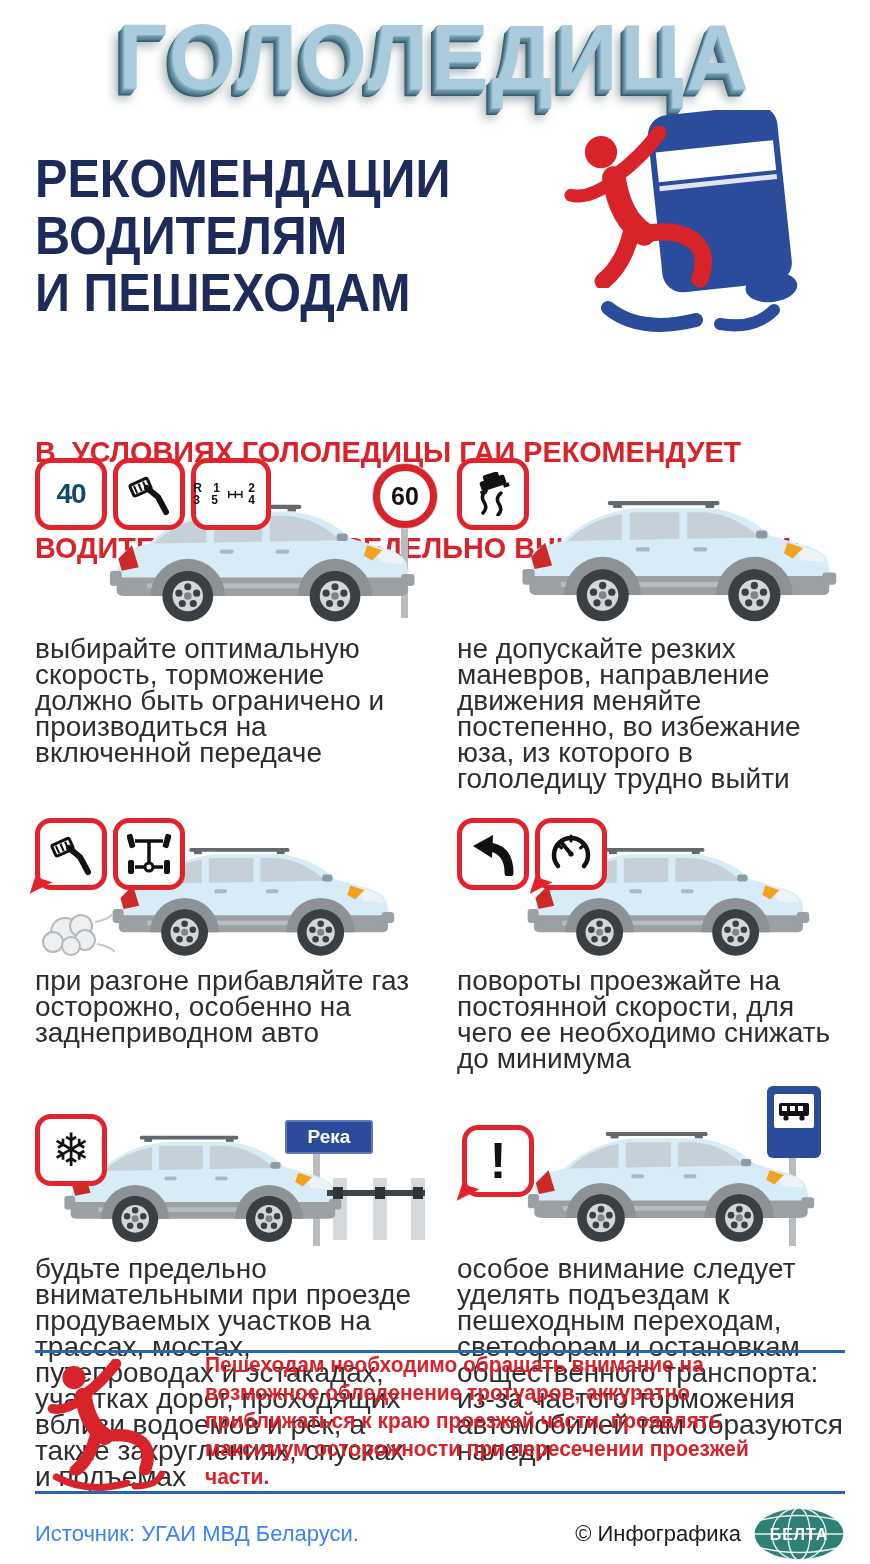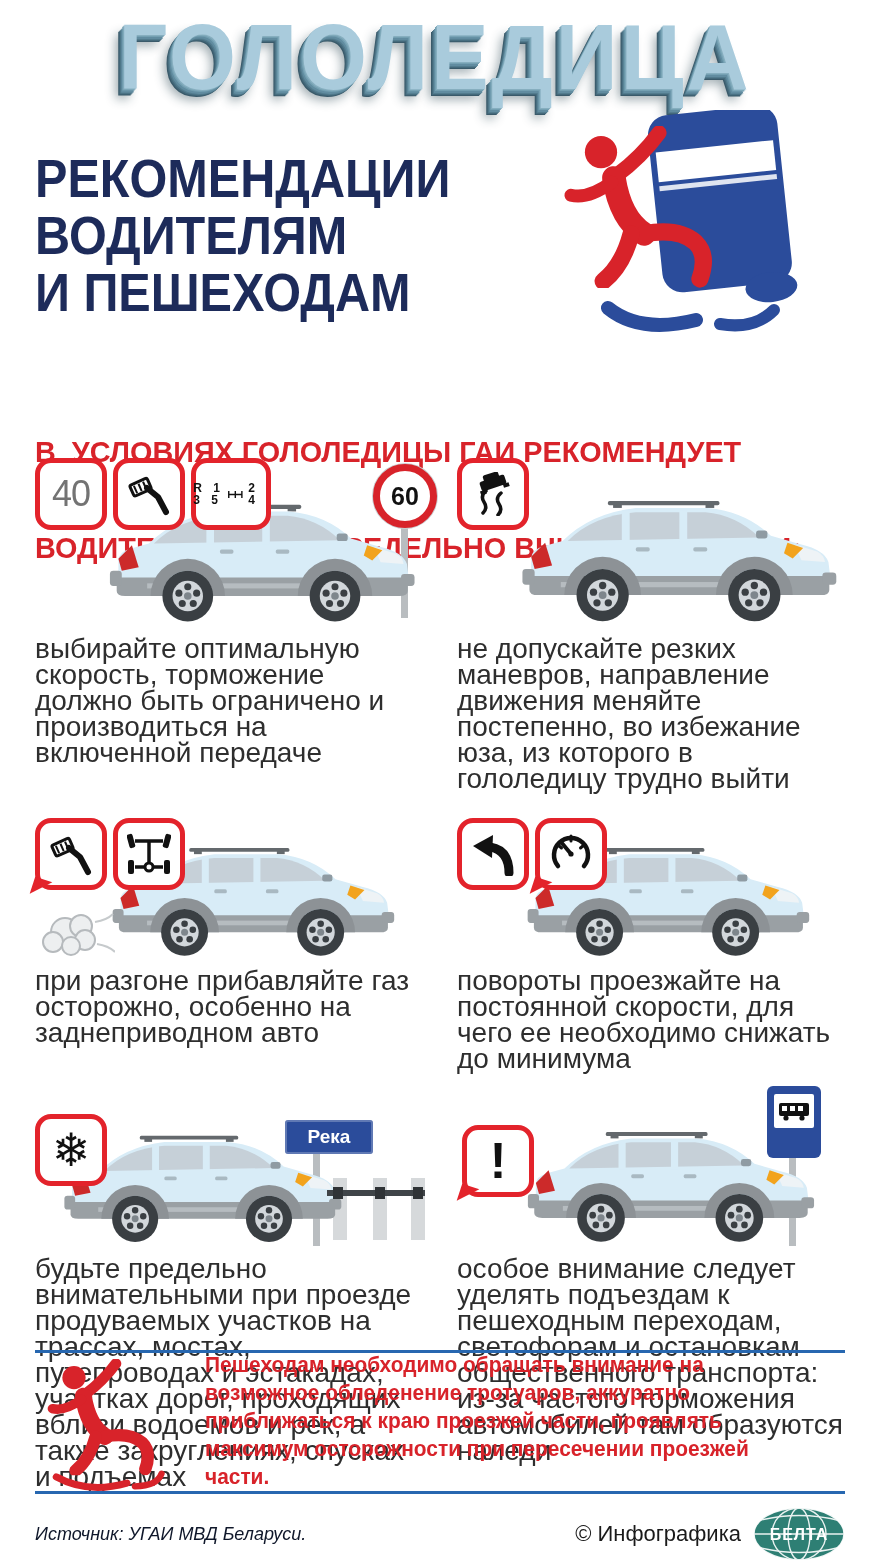--- a/index.html
+++ b/index.html
@@ -28,21 +28,21 @@
     grid-template-columns:390px 390px;column-gap:32px;row-gap:26px;}
   .panel{position:relative;}
   .visual{position:relative;}
   .v170{height:170px;} .v142{height:142px;} .v150{height:150px;}
   .ptext{margin:8px 0 0;font-size:28px;line-height:26px;color:#2e2e2e;width:390px;}
 
   .car{position:absolute;z-index:1;}
   .ric{position:absolute;z-index:3;width:72px;height:72px;background:#fff;border:5px solid #e3232b;
     border-radius:16px;box-sizing:border-box;display:flex;align-items:center;justify-content:center;}
   .ric.wide{width:80px;}
-  .ric .num{font-weight:normal;font-size:36px;color:#737373;letter-spacing:-1px;}
+  .ric .num{font-weight:bold;font-size:28px;color:#0c4a6e;letter-spacing:-1px;}
   .ric.tail::after{content:'';position:absolute;left:-8px;bottom:-12px;width:0;height:0;
     border-top:18px solid #e3232b;border-right:18px solid transparent;transform:rotate(18deg);}
   .gear{display:flex;flex-direction:row;align-items:center;line-height:1;}
   .gear span{font-weight:bold;font-size:12px;color:#111;letter-spacing:4px;}
   .gear .g2{letter-spacing:9px;padding-left:3px;}
   .snow{font-family:"DejaVu Sans",sans-serif;font-size:46px;color:#111;line-height:1;}
   .excl{font-weight:bold;font-size:50px;color:#111;line-height:1;}
 
   .pole{position:absolute;width:7px;background:#b9bdc0;z-index:0;}
   .sign60{position:absolute;z-index:2;width:64px;height:64px;border-radius:50%;background:#fff;
@@ -62,21 +62,21 @@
   
   .note{position:absolute;top:1350px;left:35px;width:810px;height:138px;
     border-top:3px solid #2767b0;border-bottom:3px solid #2767b0;display:flex;align-items:flex-end;}
   .note-icon{margin-left:4px;flex:0 0 auto;}
   .note-text{margin-left:34px;width:660px;color:#d8232a;font-weight:bold;font-size:22px;line-height:28px;
     transform:scaleX(.95);transform-origin:left center;}
 
   
   .footer{position:absolute;top:1506px;left:35px;width:810px;display:flex;
     justify-content:space-between;align-items:center;}
-  .src{font-size:18px;color:#0f172a;font-style:italic;}
+  .src{font-size:22px;color:#3b82f6;}
   .credit-wrap{display:flex;align-items:center;gap:12px;margin-left:24px;}
   .credit{font-size:22px;color:#1a1a1a;}
 </style>
 </head>
 <body>
 
 <div class="page">
 
   <svg class="defs" aria-hidden="true">
     <symbol id="car" viewBox="0 0 390 152">

